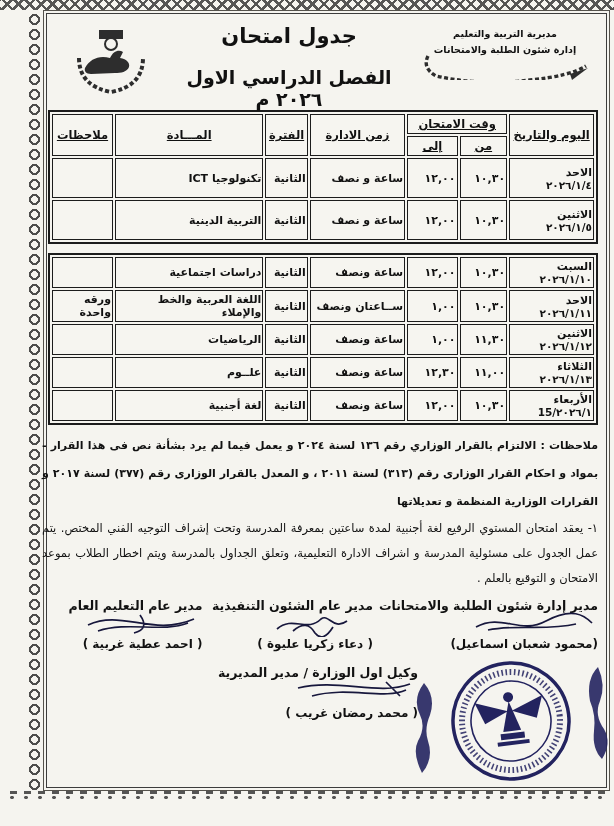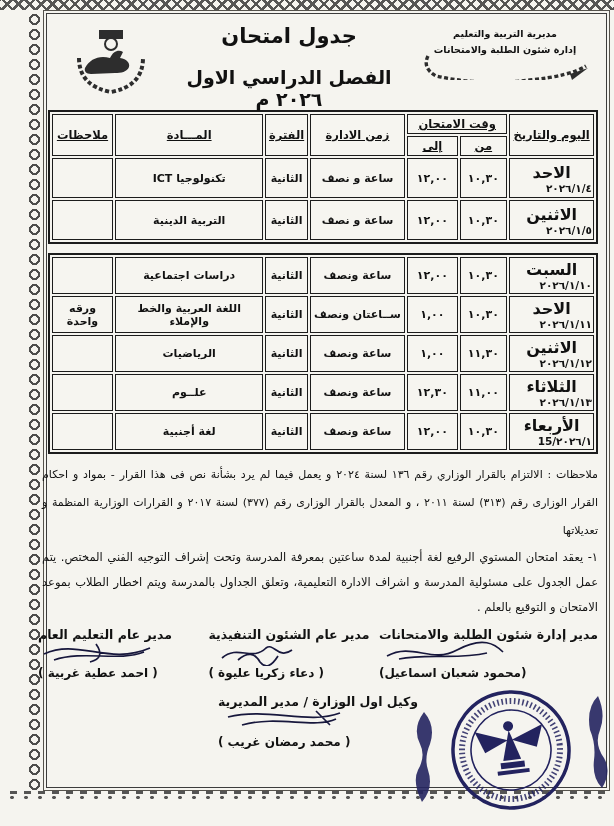--- a/index.html
+++ b/index.html
@@ -56,38 +56,38 @@
   table.sched {
     width:550px; margin:0 auto; table-layout:fixed;
     border-collapse:separate; border-spacing:2px;
     background:#f5f4ef; border:2px solid #1c1c1c;
   }
   table.sched td, table.sched th {
     border:1.2px solid #1c1c1c; text-align:center; vertical-align:middle;
     font-weight:bold; padding:2px 1px; background:#f6f5f0;
   }
   table.sched th { font-size:11.5px; }
-  table.sched td { font-size:11px; }
+  table.sched td { font-size:11px;text-align:right; }
   .t1h th { height:18px;text-decoration:underline; }
   .g1 td { height:40px; }
   .g2 td { height:30px; }
-  .daycell .d1 { font-size:16px; }
+  .daycell .d1 { font-size:11px; }
   .daycell .d2 { font-size:10.5px; letter-spacing:.5px;padding-left:48px; }
   .gap { height:9px; }
 
   
   .notes { width:556px; margin:7px auto 0; text-align:justify; }
-  .notes p.b { font-size:11px; font-weight:normal; line-height:2.55; }
+  .notes p.b { font-size:11px; font-weight:bold; line-height:2.55; }
   .notes p.n { font-size:11.5px; line-height:2.15; margin-top:0; }
 
   
   .sigs { width:560px; margin:8px auto 0; position:relative; }
   .sigrow { display:grid; grid-template-columns:1fr 1fr 1fr; column-gap:6px; }
   .sigrow.r2 { grid-template-columns:1.1fr .9fr 1.1fr; margin-top:14px; }
-  .sig { text-align:left; }
+  .sig { text-align:right; }
   .sig .st { font-size:12.5px; font-weight:bold; white-space:nowrap; }
   .sig .scr { margin:-2px 0 -4px; }
   .sig .sn { font-size:12px; font-weight:bold; white-space:nowrap; }
   .stampwrap { position:relative; display:flex; justify-content:center; align-items:flex-start; }
   .stamp { transform:rotate(-7deg); margin-top:-6px; }
   .smudge { position:absolute; }
 </style>
 </head>
 <body>
 

